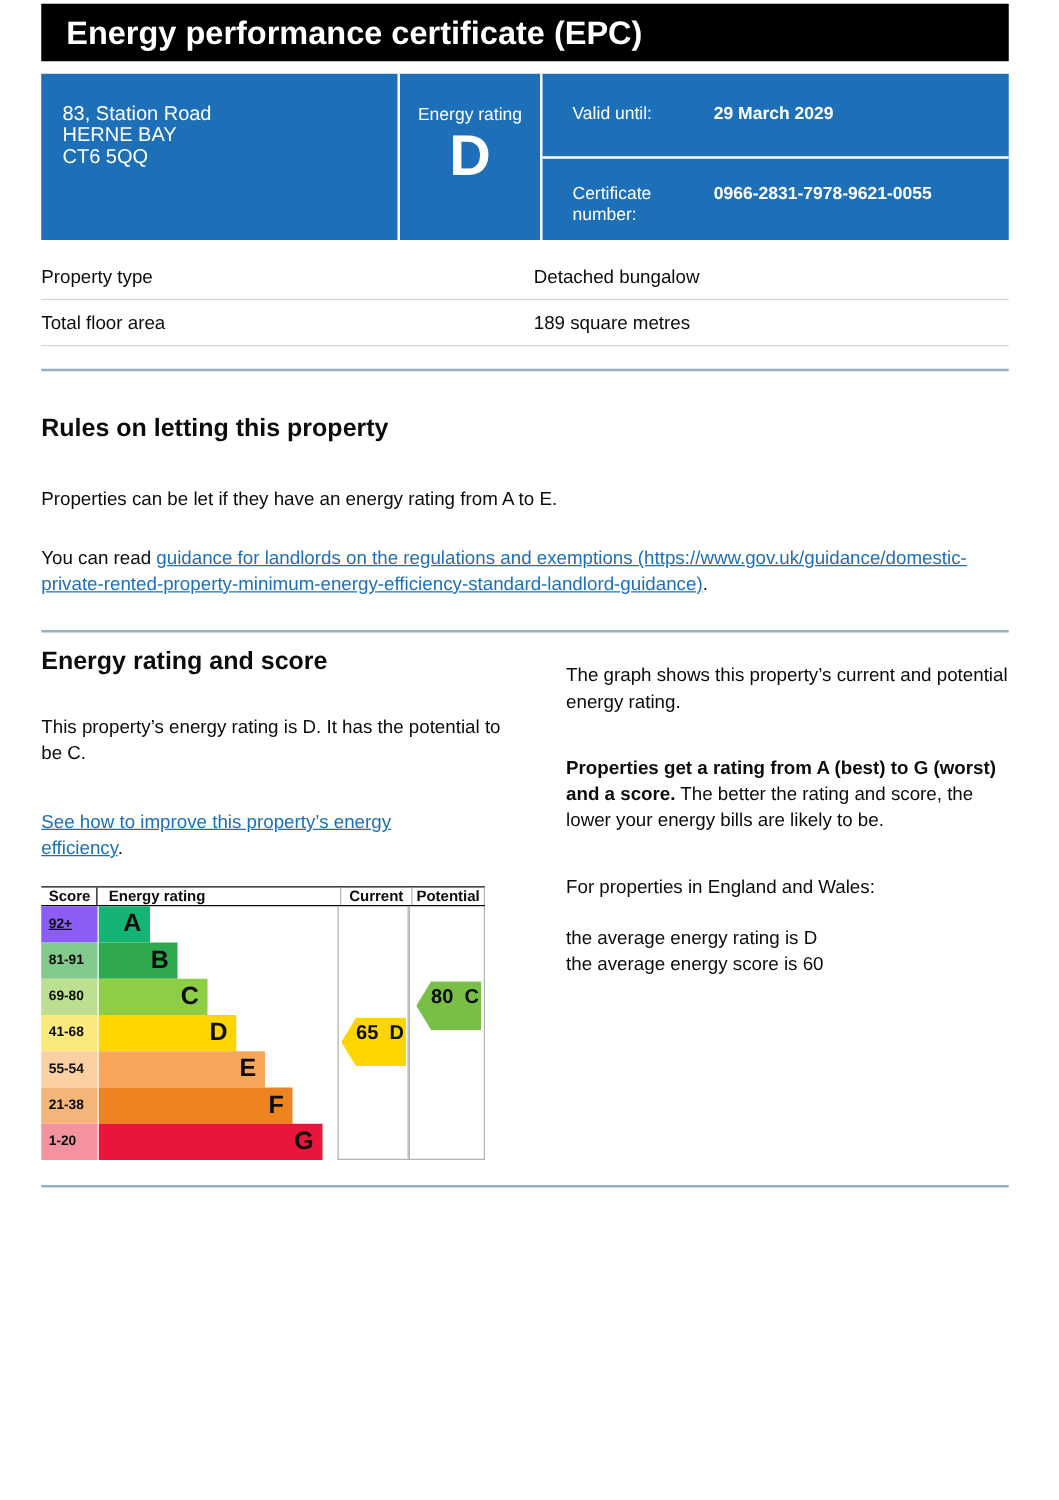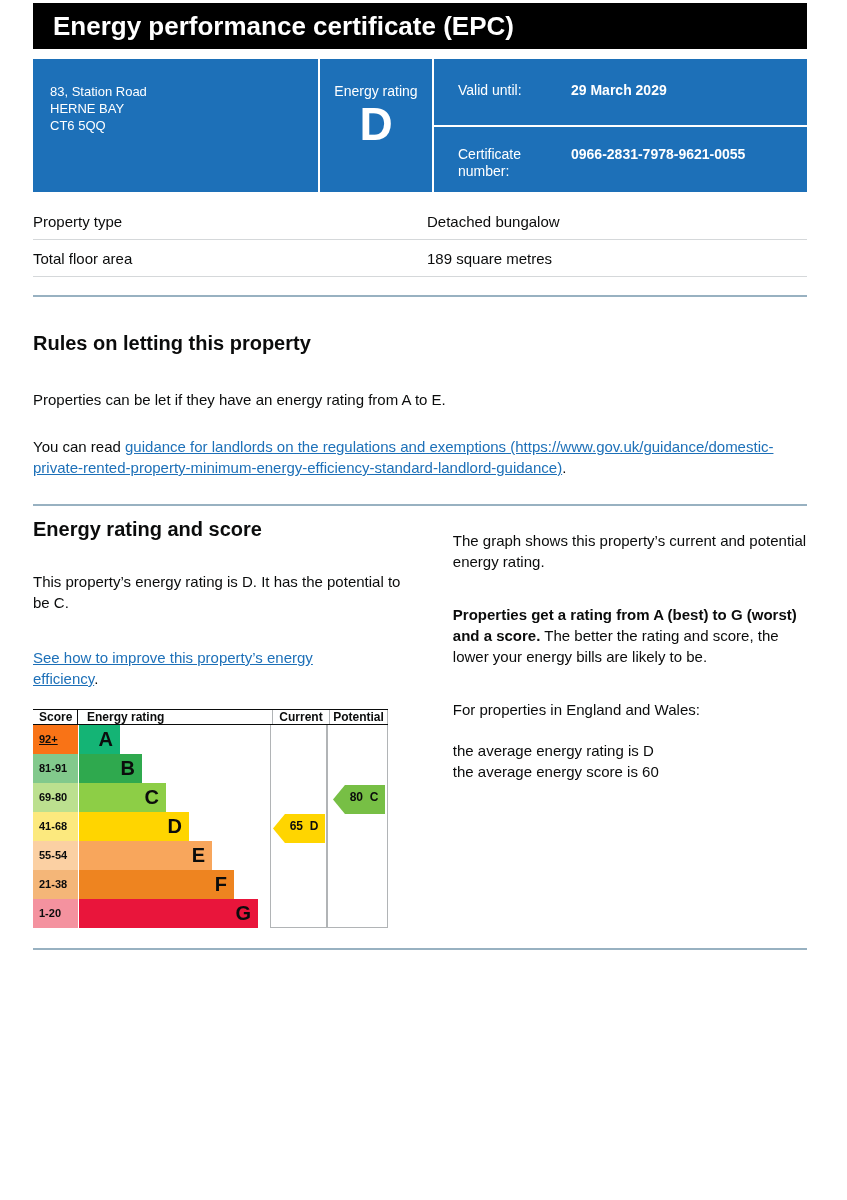--- a/index.html
+++ b/index.html
@@ -12,21 +12,21 @@
 
   
   .header-bar { background: #000; height: 46px; margin-bottom: 10px; }
   .header-bar h1 {
     margin: 0; padding-left: 20px; color: #fff;
     font-size: 26px; line-height: 46px; font-weight: bold;
   }
 
   
   .summary { background: #1d70b8; color: #fff; display: flex; height: 133px; }
-  .addr { width: 285px; padding: 24px 10px 0 17px; font-size: 13px; line-height: 17px; }
+  .addr { width: 285px; padding: 24px 10px 0 17px; font-size: 16px; line-height: 17px; }
   .vsep { width: 2px; background: #fff; }
   .rating-cell { width: 112px; text-align: center; padding-top: 24px; }
   .rating-cell .lbl { font-size: 14px; }
   .rating-cell .val { font-size: 46px; font-weight: bold; line-height: 50px; }
   .details { flex: 1; display: flex; flex-direction: column; }
   .detail-row { display: flex; }
   .detail-row.first { height: 66px; padding-top: 23px; }
   .detail-row.second { flex: 1; padding-top: 19px; border-top: 2px solid #fff; }
   .detail-label { width: 137px; padding-left: 24px; padding-right: 38px; font-size: 14px; line-height: 17px; }
   .detail-value { font-weight: bold; font-size: 14px; line-height: 17px; }
@@ -77,21 +77,21 @@
     margin-left: 1px; font-size: 20px; font-weight: bold; line-height: 29px;
     text-align: right; padding-right: 7px; color: #0b0c0c;
   }
   .col-box {
     position: absolute; top: 0; height: 203px; background: transparent;
     border-left: 1px solid #b1b4b6; border-right: 1px solid #b1b4b6; border-bottom: 1px solid #b1b4b6;
   }
   .col-box.current { left: 237px; width: 57px; }
   .col-box.potential { left: 294px; width: 61px; }
   .epc-arrow {
-    position: absolute; height: 29px; font-size: 12px; font-weight: bold;
+    position: absolute; height: 39px; font-size: 16px; font-weight: bold;
     line-height: 25px; text-align: center; color: #0b0c0c; padding-left: 10px;
     clip-path: polygon(0 50%, 23% 0, 100% 0, 100% 100%, 23% 100%);
   }
 </style>
 </head>
 <body>
 
 <div class="page">
 
   <div class="header-bar">
@@ -153,21 +153,21 @@
         <div class="chart-header">
           <div class="ch-score">Score</div>
           <div class="ch-rating">Energy rating</div>
           <div class="ch-current">Current</div>
           <div class="ch-potential">Potential</div>
         </div>
         <div class="chart-body">
           <div class="col-box current"></div>
           <div class="col-box potential"></div>
         <div class="band-row">
-              <div class="score-cell" style="background: #f97316; text-decoration: underline;">92+</div>
+              <div class="score-cell" style="background: #8b5cf6; text-decoration: underline;">92+</div>
               <div class="band-bar" style="width: 41px; background: rgb(20, 180, 117);">A</div>
             </div>
             <div class="band-row">
               <div class="score-cell" style="background: rgb(130, 201, 140);">81-91</div>
               <div class="band-bar" style="width: 63px; background: rgb(47, 169, 78);">B</div>
             </div>
             <div class="band-row">
               <div class="score-cell" style="background: rgb(188, 224, 143);">69-80</div>
               <div class="band-bar" style="width: 87px; background: rgb(141, 206, 70);">C</div>
             </div>

